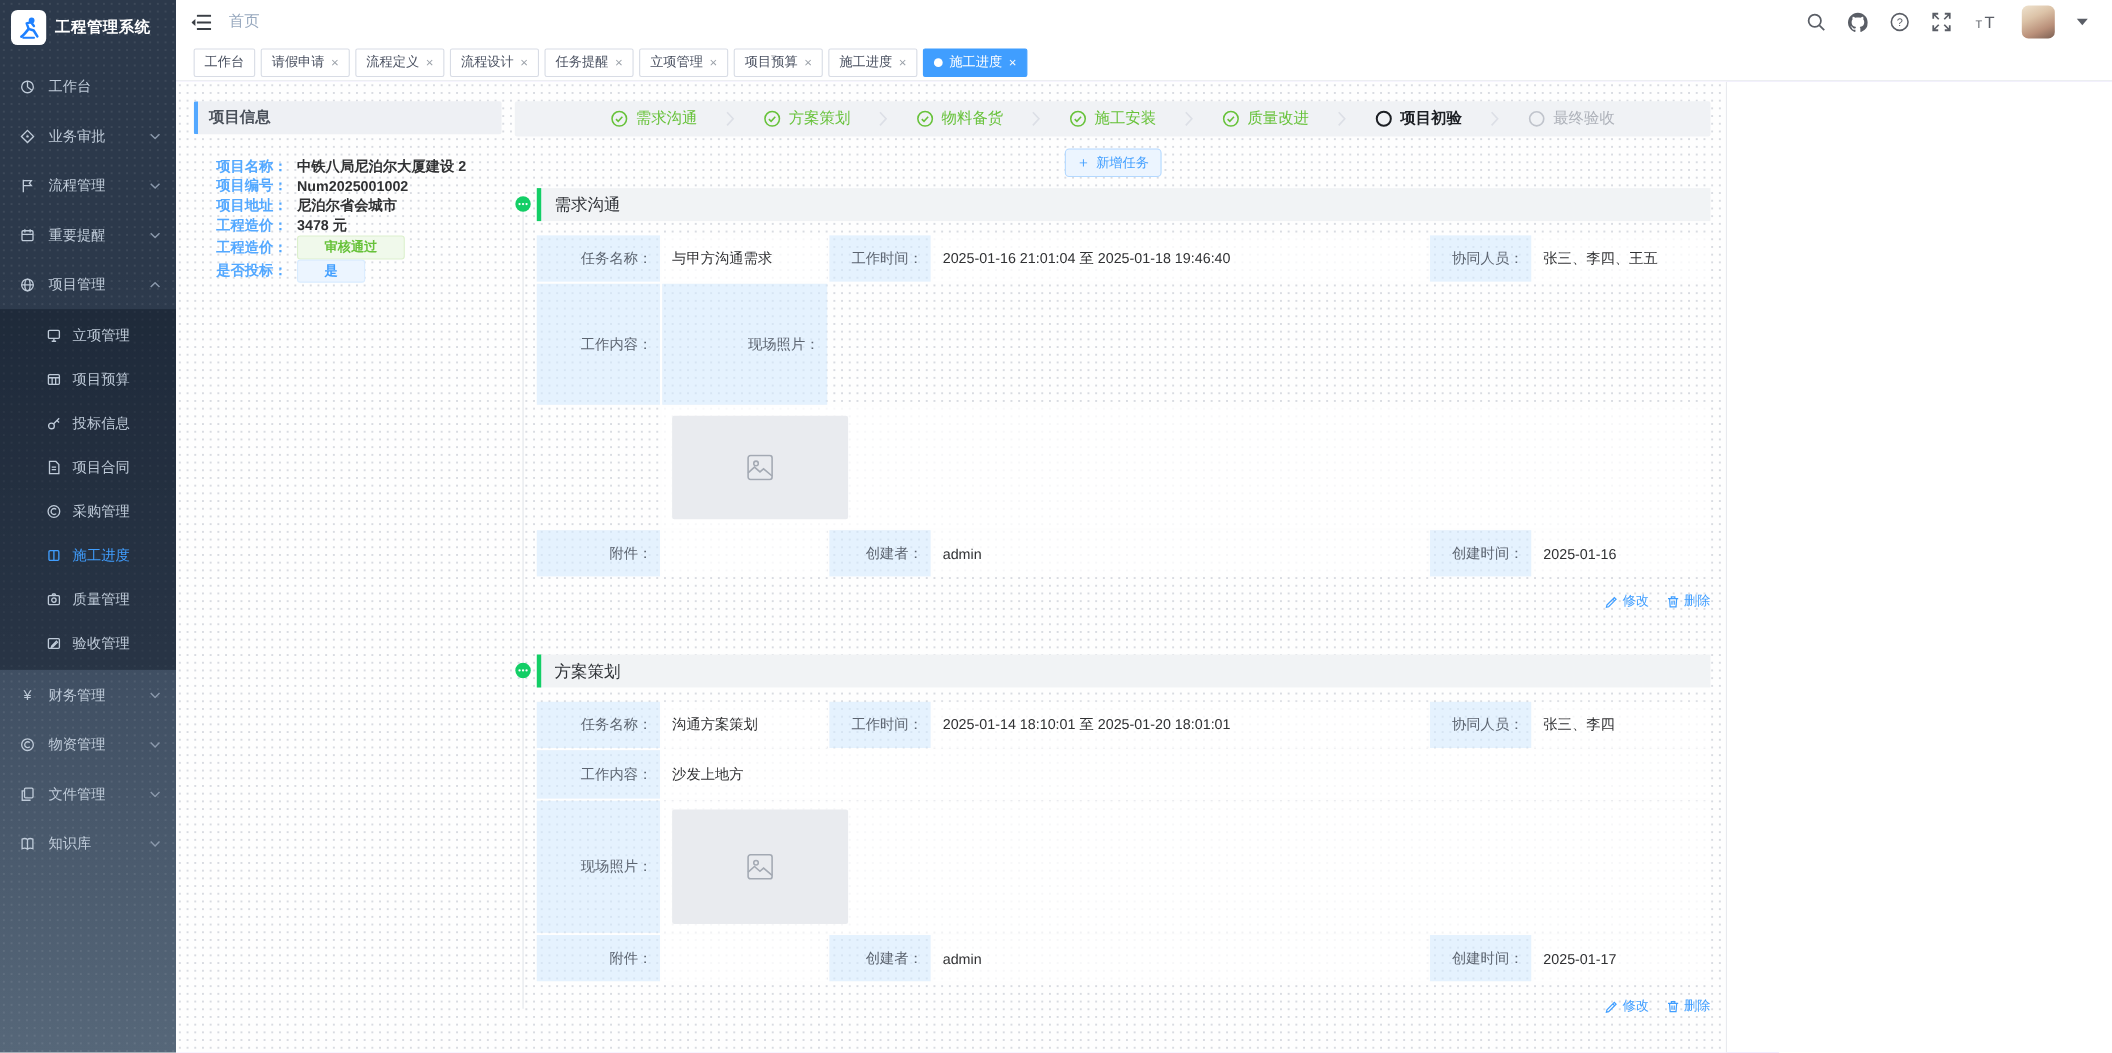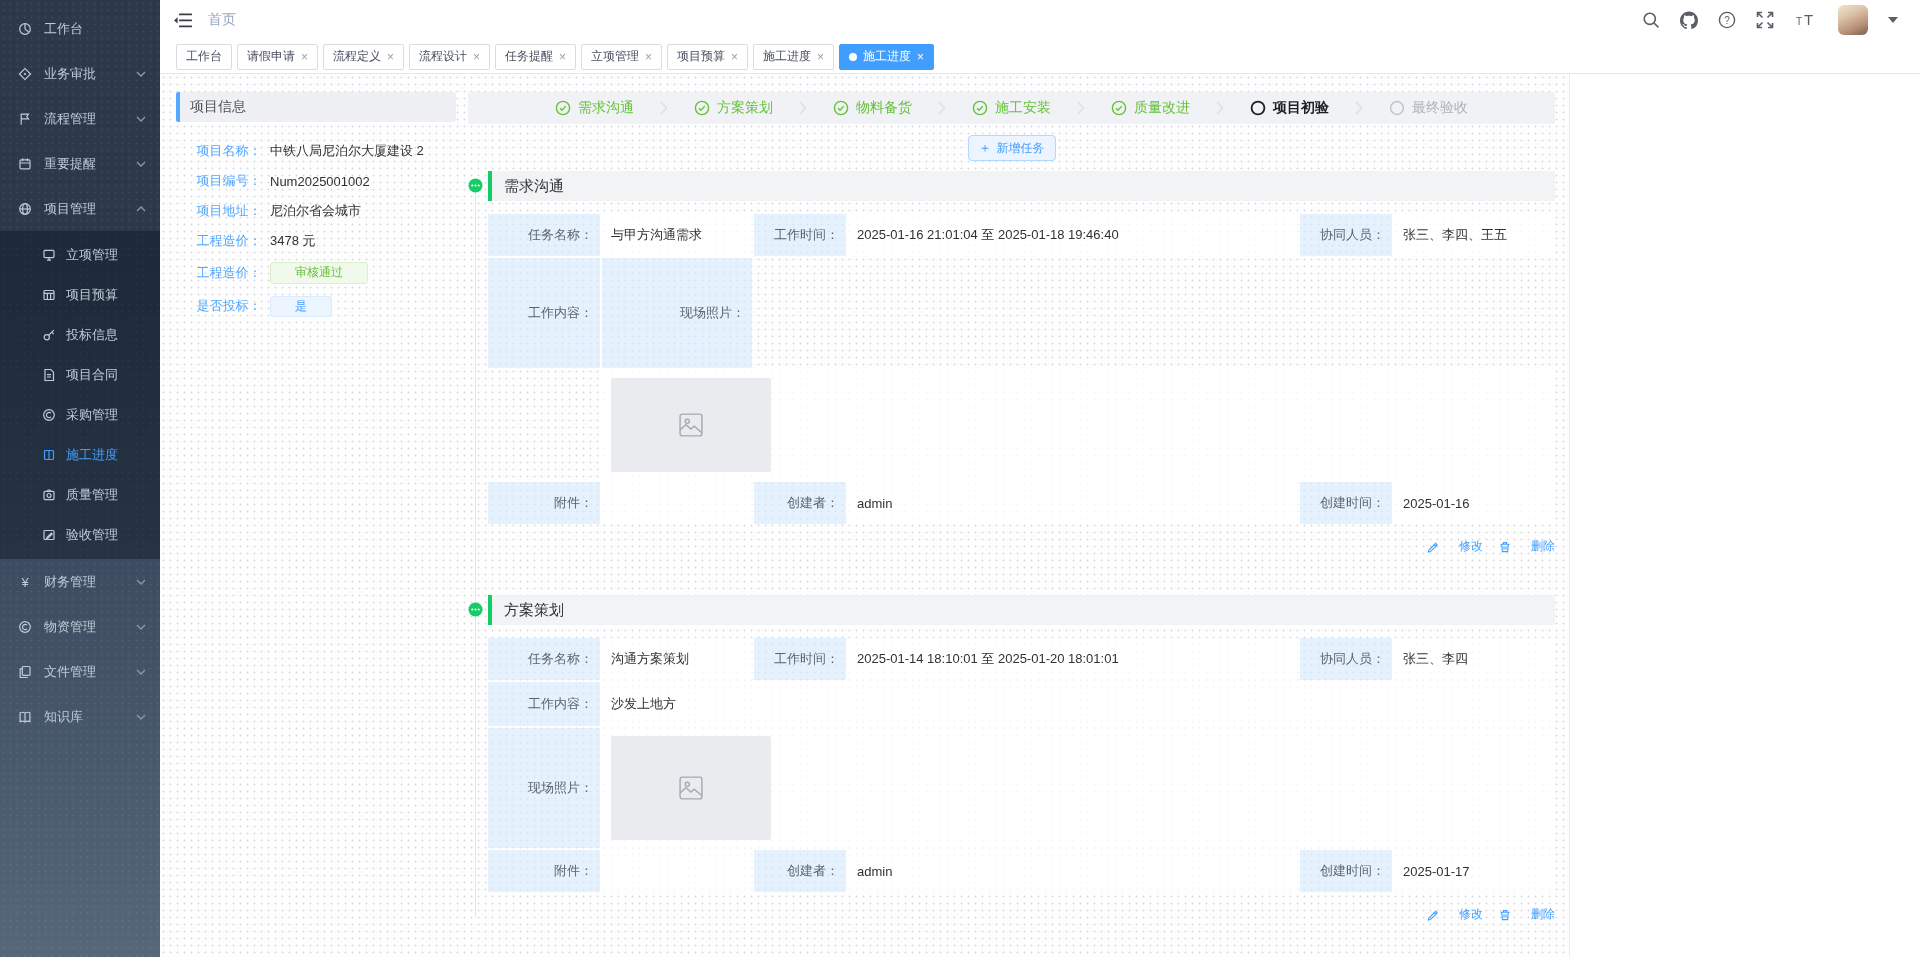--- a/index.html
+++ b/index.html
@@ -46,23 +46,23 @@
 
   .content { flex:1; position:relative; background:#fff; overflow:hidden; }
   .dotted { position:absolute; left:0; top:0; width:1410px; height:100%;
     background-color:#fefefe;
     background-image:radial-gradient(#d8dbe1 .9px, transparent 1.1px);
     background-size:7px 7px;
     border-right:1px solid #e8eaee;
     padding:18px 14px 0 16px; display:flex; align-items:flex-start; }
 
   
-  .pinfo { width:280px; flex:0 0 280px; }
+  .pinfo { width:280px; flex:0 0 280px;font-weight:bold; }
   .pinfo-header { height:30px; background:#eef0f4; border-left:4px solid #53a8ff; border-radius:2px; display:flex; align-items:center; padding-left:10px; font-size:14px; color:#4a505a; }
-  .pinfo-fields { margin-top:20px; display:flex; flex-direction:column; gap:12px; padding-left:12px; }
+  .pinfo-fields { margin-top:20px; display:flex; flex-direction:column; padding-left:12px; }
   .pf-row { display:flex; align-items:center; font-size:13px; min-height:17px; }
   .pf-label { color:#53a8ff; width:82px; flex:0 0 82px; }
   .pf-value { color:#303133; }
   .tag { font-size:12px; padding:2px 24px; border-radius:3px; line-height:1.3; }
   .tag-green { background:#f0f9eb; border:1px solid #dcf0cd; color:#67c23a; }
   .tag-blue { background:#ecf5ff; border:1px solid #d9ecff; color:#409eff; }
 
   
   .workcol { flex:1; margin-left:12px; }
   .steps { height:32px; background:#f0f2f5; border-radius:2px; display:flex; align-items:center; justify-content:center; gap:26px; }
@@ -79,28 +79,39 @@
   .tl-dot { position:absolute; left:-20px; top:7px; width:15px; height:15px; }
   .sec-header { height:30px; background:#f1f3f5; border-left:4px solid #13ce66; display:flex; align-items:center; padding-left:12px; font-size:15px; color:#2f3237; }
   .card { margin-top:13px; display:grid; grid-template-columns:112px 150px 92px 450px 92px 1fr; gap:2px; font-size:13px; }
   .lbl { background:rgba(213,234,253,.62); color:#5c6470; display:flex; align-items:center; justify-content:flex-end; padding:12px 7px; min-height:24px; }
   .val { background:rgba(255,255,255,.78); color:#303133; display:flex; align-items:center; padding-left:9px; min-height:24px; }
   .span5 { grid-column:2 / 7; }
   .tall { min-height:44px; }
   .ph-row { min-height:110px; align-items:center; }
   .ph-box { width:160px; height:94px; background:#e9ebef; border-radius:2px; display:flex; align-items:center; justify-content:center; margin:8px 0; cursor:pointer; }
   .actions { margin-top:14px; display:flex; justify-content:flex-end; gap:16px; }
-  .alink { display:inline-flex; align-items:center; gap:20px; color:#409eff; font-size:12px; cursor:pointer; text-decoration:none; }
+  .alink { display:inline-flex; align-items:center; gap:4px; color:#409eff; font-size:12px; cursor:pointer; text-decoration:none; }
 </style>
 </head>
 <body>
 
 <div class="layout">
 
   <div class="sidebar">
+    <div class="logo-row">
+      <div class="logo-box">
+        <svg width="22" height="22" viewBox="0 0 20 20">
+          <circle cx="12.5" cy="4.2" r="2.4" fill="#1e80ff"></circle>
+          <path d="M4 17.5c2.2-1.2 4.2-4.2 6-6.4l4.2 1.4 3 4.8" stroke="#1e80ff" stroke-width="2.1" fill="none" stroke-linecap="round" stroke-linejoin="round"></path>
+          <path d="M10 11L8.4 6.6 12 5.6l2.4 3.1" stroke="#1e80ff" stroke-width="2" fill="none" stroke-linecap="round" stroke-linejoin="round"></path>
+          <path d="M5.5 18.5h9" stroke="#1e80ff" stroke-width="1.6" stroke-linecap="round"></path>
+        </svg>
+      </div>
+      <span class="app-title">工程管理系统</span>
+    </div>
 
     <div class="menu">
       <div class="m-item">
         <svg width="14" height="14" viewBox="0 0 14 14" fill="none" stroke="currentColor" stroke-width="1.2">
             <circle cx="7" cy="7" r="5.3"></circle>
             <path d="M7 7V1.7M7 7l3.9 3.1"></path>
           </svg>
         <span class="mi-label">工作台</span>
       </div>
       <div class="m-item">

